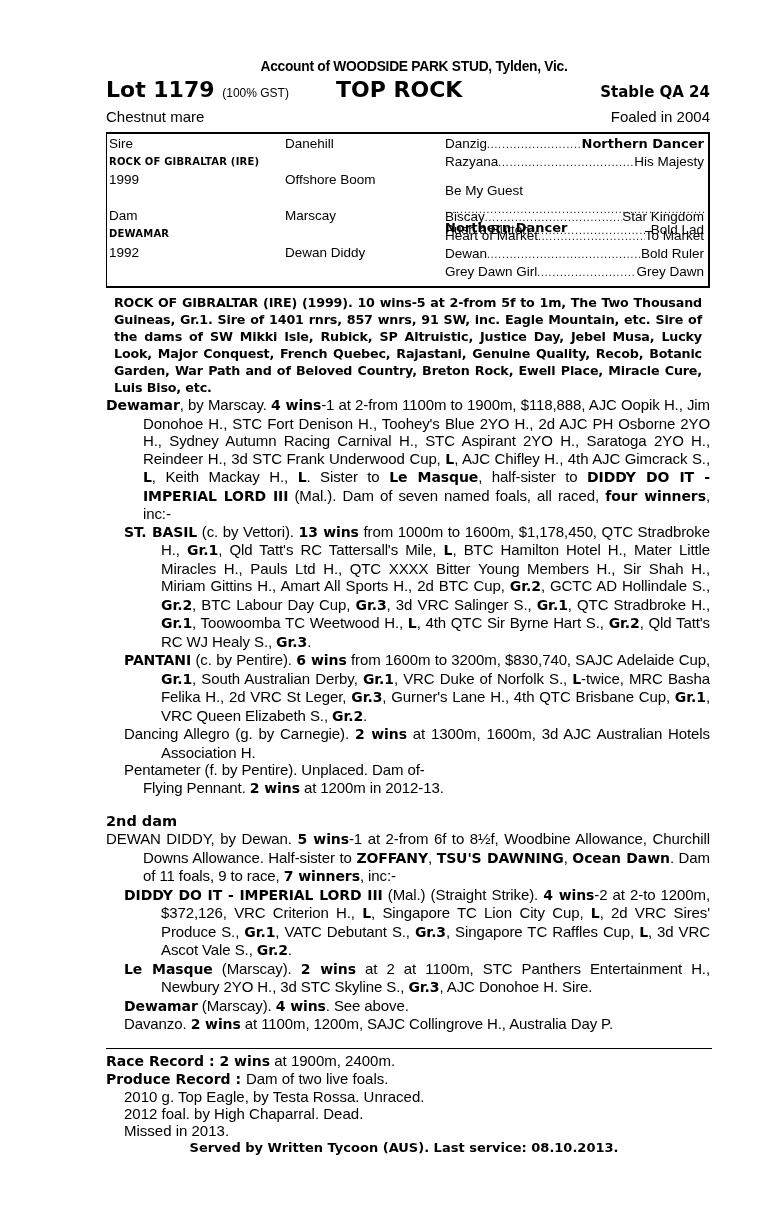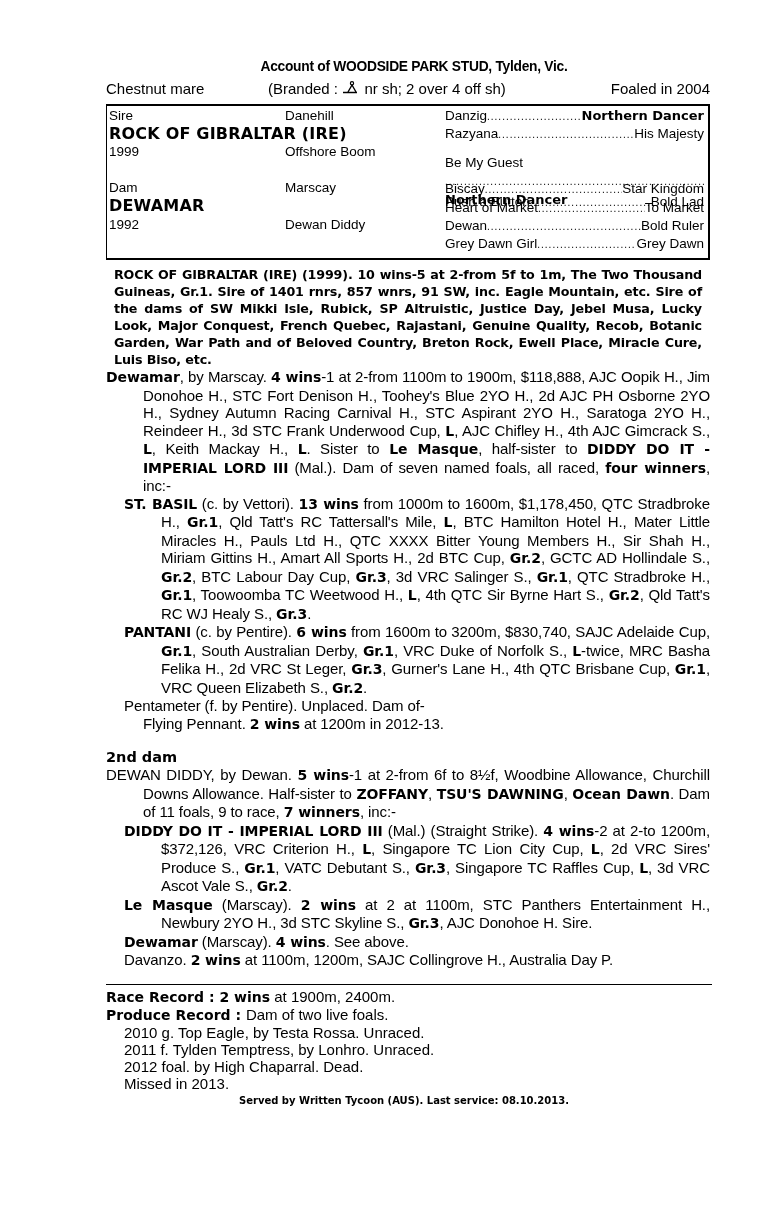--- a/index.html
+++ b/index.html
@@ -13,56 +13,55 @@
   .gst { font-weight: normal; font-size: 12px; font-family: "Liberation Sans", sans-serif; }
   .horse { position: absolute; left: 230px; top: 0; font-weight: 900; font-size: 22px; line-height: 28px; font-family: "DejaVu Sans", sans-serif; }
   .stable { position: absolute; right: 0; top: 2px; font-weight: 900; font-size: 15px; line-height: 28px; font-family: "DejaVu Sans", sans-serif; }
   .descrow { position: relative; height: 26px; font-size: 15px; line-height: 26px; }
   .desc-left { position: absolute; left: 0; text-align: center; }
   .desc-mid { position: absolute; left: 162px; }
   .desc-right { position: absolute; right: 0; }
   .brand { display: inline-block; width: 18px; height: 14px; vertical-align: -1px; }
   .pedigree { position: relative; border: 2px solid #000; border-left-width: 1.5px; height: 152px; margin-top: 2px; font-size: 13.5px; }
   .ped-cell { position: absolute; white-space: nowrap; line-height: 18px; }
-  .ped-big { font-weight: 900; font-size: 16px; font-family: "DejaVu Sans", sans-serif; letter-spacing: 0.2px; }
+  .ped-big { font-weight: 900; font-size: 10px; font-family: "DejaVu Sans", sans-serif; letter-spacing: 0.2px; }
   .ped-gp { position: absolute; left: 338px; right: 4px; display: flex; white-space: nowrap; line-height: 18px; }
   .ped-gp .dots { flex: 1; overflow: hidden; letter-spacing: 1px; color: #000; }
   .ped-gp .dots::before { content: "................................................................................................................"; font-size: 10px; }
   .ped-gp .ggp.b { font-weight: 900; font-family: "DejaVu Sans", sans-serif; font-size: 13px; }
   .sire-para { margin: 6px 8px 0 8px; font-weight: 700; font-family: "DejaVu Sans", sans-serif; font-size: 12.7px;
                line-height: 17px; text-align: justify; letter-spacing: -0.15px; }
   .section-h { font-weight: 900; font-family: "DejaVu Sans", sans-serif; font-size: 14.5px; margin-top: 14px; line-height: 17px; }
   .body { font-size: 15px; line-height: 17.5px; text-align: justify; letter-spacing: -0.1px; }
   .entry { padding-left: 37px; text-indent: -37px; }
   .entry-sub2 { padding-left: 37px; text-indent: -0px; }
   .b { font-weight: 900; font-family: "DejaVu Sans", sans-serif; font-size: 14px; }
   .rule { border-top: 1.5px solid #000; margin-top: 14px; width: 606px; }
   .record { font-size: 15px; line-height: 17px; }
   .record .indent { padding-left: 18px; }
-  .served { text-align: center; font-weight: 900; font-family: "DejaVu Sans", sans-serif; font-size: 10px; line-height: 17px; margin-left: -8px; }
+  .served { text-align: center; font-weight: 900; font-family: "DejaVu Sans", sans-serif; font-size: 13px; line-height: 17px; margin-left: -8px; }
 </style>
 </head>
 <body>
 
 <div class="page">
 
   <div class="account">Account of WOODSIDE PARK STUD, Tylden, Vic.</div>
 
+  <div class="lotrow">
+    <div class="lot">
+      <span>Lot 1179</span>
+      <span class="gst">(100% GST)</span>
+    </div>
+    <div class="horse">TOP ROCK</div>
+    <div class="stable">Stable QA 24</div>
+  </div>
 
   <div class="descrow">
     <span class="desc-left">Chestnut mare</span>
-    <span class="desc-mid">
-      <span>(Branded :</span>
-      <svg class="brand" viewBox="0 0 18 14">
-        <circle cx="10" cy="2.2" r="1.6" fill="none" stroke="#000" stroke-width="1.2"></circle>
-        <path d="M10 4 L6 11 M10 4 L14 11" stroke="#000" stroke-width="1.4" fill="none"></path>
-        <path d="M1 11.5 H15" stroke="#000" stroke-width="1.5"></path>
-      </svg>
-      <span>nr sh; 2 over 4 off sh)</span>
-    </span>
     <span class="desc-right">Foaled in 2004</span>
   </div>
 
   <div class="pedigree">
     <div class="ped-cell" style="left:2px;top:1px;">Sire</div>
     <div class="ped-cell ped-big" style="left:2px;top:19px;">ROCK OF GIBRALTAR (IRE)</div>
     <div class="ped-cell" style="left:2px;top:37px;">1999</div>
     <div class="ped-cell" style="left:178px;top:1px;">Danehill</div>
     <div class="ped-cell" style="left:178px;top:37px;">Offshore Boom</div>
 
@@ -116,20 +115,21 @@
       </div>
   </div>
 
   <div class="sire-para">ROCK OF GIBRALTAR (IRE) (1999). 10 wins-5 at 2-from 5f to 1m, The Two Thousand Guineas, Gr.1. Sire of 1401 rnrs, 857 wnrs, 91 SW, inc. Eagle Mountain, etc. Sire of the dams of SW Mikki Isle, Rubick, SP Altruistic, Justice Day, Jebel Musa, Lucky Look, Major Conquest, French Quebec, Rajastani, Genuine Quality, Recob, Botanic Garden, War Path and of Beloved Country, Breton Rock, Ewell Place, Miracle Cure, Luis Biso, etc.</div>
 
   <div class="body">
     <div class="entry"><span class="b">Dewamar</span><span>, by Marscay. </span><span class="b">4 wins</span><span>-1 at 2-from 1100m to 1900m, $118,888, AJC Oopik H., Jim Donohoe H., STC Fort Denison H., Toohey's Blue 2YO H., 2d AJC PH Osborne 2YO H., Sydney Autumn Racing Carnival H., STC Aspirant 2YO H., Saratoga 2YO H., Reindeer H., 3d STC Frank Underwood Cup, </span><span class="b">L</span><span>, AJC Chifley H., 4th AJC Gimcrack S., </span><span class="b">L</span><span>, Keith Mackay H., </span><span class="b">L</span><span>. Sister to </span><span class="b">Le Masque</span><span>, half-sister to </span><span class="b">DIDDY DO IT - IMPERIAL LORD III</span><span> (Mal.). Dam of seven named foals, all raced, </span><span class="b">four winners</span><span>, inc:-</span></div>
     <div id="fd-progeny">
         <div class="entry" style="padding-left: 55px; text-indent: -37px;"><span class="b">ST. BASIL</span><span> (c. by Vettori). </span><span class="b">13 wins</span><span> from 1000m to 1600m, $1,178,450, QTC Stradbroke H., </span><span class="b">Gr.1</span><span>, Qld Tatt's RC Tattersall's Mile, </span><span class="b">L</span><span>, BTC Hamilton Hotel H., Mater Little Miracles H., Pauls Ltd H., QTC XXXX Bitter Young Members H., Sir Shah H., Miriam Gittins H., Amart All Sports H., 2d BTC Cup, </span><span class="b">Gr.2</span><span>, GCTC AD Hollindale S., </span><span class="b">Gr.2</span><span>, BTC Labour Day Cup, </span><span class="b">Gr.3</span><span>, 3d VRC Salinger S., </span><span class="b">Gr.1</span><span>, QTC Stradbroke H., </span><span class="b">Gr.1</span><span>, Toowoomba TC Weetwood H., </span><span class="b">L</span><span>, 4th QTC Sir Byrne Hart S., </span><span class="b">Gr.2</span><span>, Qld Tatt's RC WJ Healy S., </span><span class="b">Gr.3</span><span>.</span></div>
         <div class="entry" style="padding-left: 55px; text-indent: -37px;"><span class="b">PANTANI</span><span> (c. by Pentire). </span><span class="b">6 wins</span><span> from 1600m to 3200m, $830,740, SAJC Adelaide Cup, </span><span class="b">Gr.1</span><span>, South Australian Derby, </span><span class="b">Gr.1</span><span>, VRC Duke of Norfolk S., </span><span class="b">L</span><span>-twice, MRC Basha Felika H., 2d VRC St Leger, </span><span class="b">Gr.3</span><span>, Gurner's Lane H., 4th QTC Brisbane Cup, </span><span class="b">Gr.1</span><span>, VRC Queen Elizabeth S., </span><span class="b">Gr.2</span><span>.</span></div>
+        <div class="entry" style="padding-left: 55px; text-indent: -37px;"><span>Dancing Allegro (g. by Carnegie). </span><span class="b">2 wins</span><span> at 1300m, 1600m, 3d AJC Australian Hotels Association H.</span></div>
         <div class="entry" style="padding-left: 55px; text-indent: -37px;"><span>Pentameter (f. by Pentire). Unplaced. Dam of-</span></div>
       </div>
     <div id="fd-grand" class="entry-sub2" style="padding-left:37px;"><span>Flying Pennant. </span><span class="b">2 wins</span><span> at 1200m in 2012-13.</span></div>
   </div>
 
   <div class="section-h" style="margin-top:16px;">2nd dam</div>
   <div class="body">
     <div id="sd-main" class="entry"><span>DEWAN DIDDY, by Dewan. </span><span class="b">5 wins</span><span>-1 at 2-from 6f to 8½f, Woodbine Allowance, Churchill Downs Allowance. Half-sister to </span><span class="b">ZOFFANY</span><span>, </span><span class="b">TSU'S DAWNING</span><span>, </span><span class="b">Ocean Dawn</span><span>. Dam of 11 foals, 9 to race, </span><span class="b">7 winners</span><span>, inc:-</span></div>
     <div id="sd-progeny">
         <div class="entry" style="padding-left: 55px; text-indent: -37px;"><span class="b">DIDDY DO IT - IMPERIAL LORD III</span><span> (Mal.) (Straight Strike). </span><span class="b">4 wins</span><span>-2 at 2-to 1200m, $372,126, VRC Criterion H., </span><span class="b">L</span><span>, Singapore TC Lion City Cup, </span><span class="b">L</span><span>, 2d VRC Sires' Produce S., </span><span class="b">Gr.1</span><span>, VATC Debutant S., </span><span class="b">Gr.3</span><span>, Singapore TC Raffles Cup, </span><span class="b">L</span><span>, 3d VRC Ascot Vale S., </span><span class="b">Gr.2</span><span>.</span></div>
@@ -139,19 +139,18 @@
       </div>
   </div>
 
   <div class="rule"></div>
 
   <div class="record" style="margin-top:3px;">
     <div><span class="b">Race Record : </span><span class="b">2 wins</span><span> at 1900m, 2400m.</span></div>
     <div><span class="b">Produce Record : </span><span>Dam of two live foals.</span></div>
     <div id="foals">
         <div class="indent">2010 g. Top Eagle, by Testa Rossa. Unraced.</div>
-        <div class="indent">2011 f. Tylden Temptress, by Lonhro. Unraced.</div>
         <div class="indent">2012 foal. by High Chaparral. Dead.</div>
         <div class="indent">Missed in 2013.</div>
       </div>
     <div class="served">Served by Written Tycoon (AUS). Last service: 08.10.2013.</div>
   </div>
 </div>
 
 </body></html>

